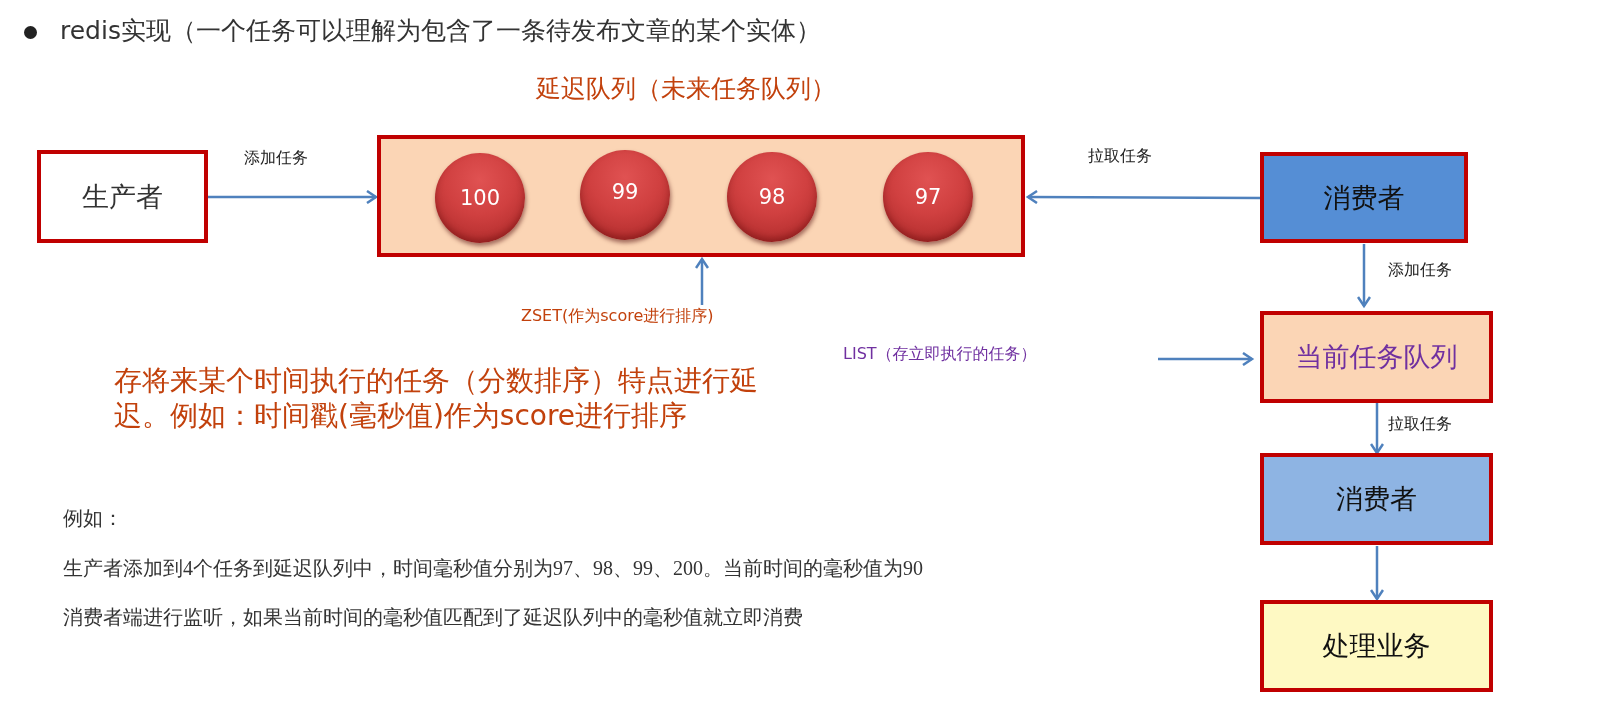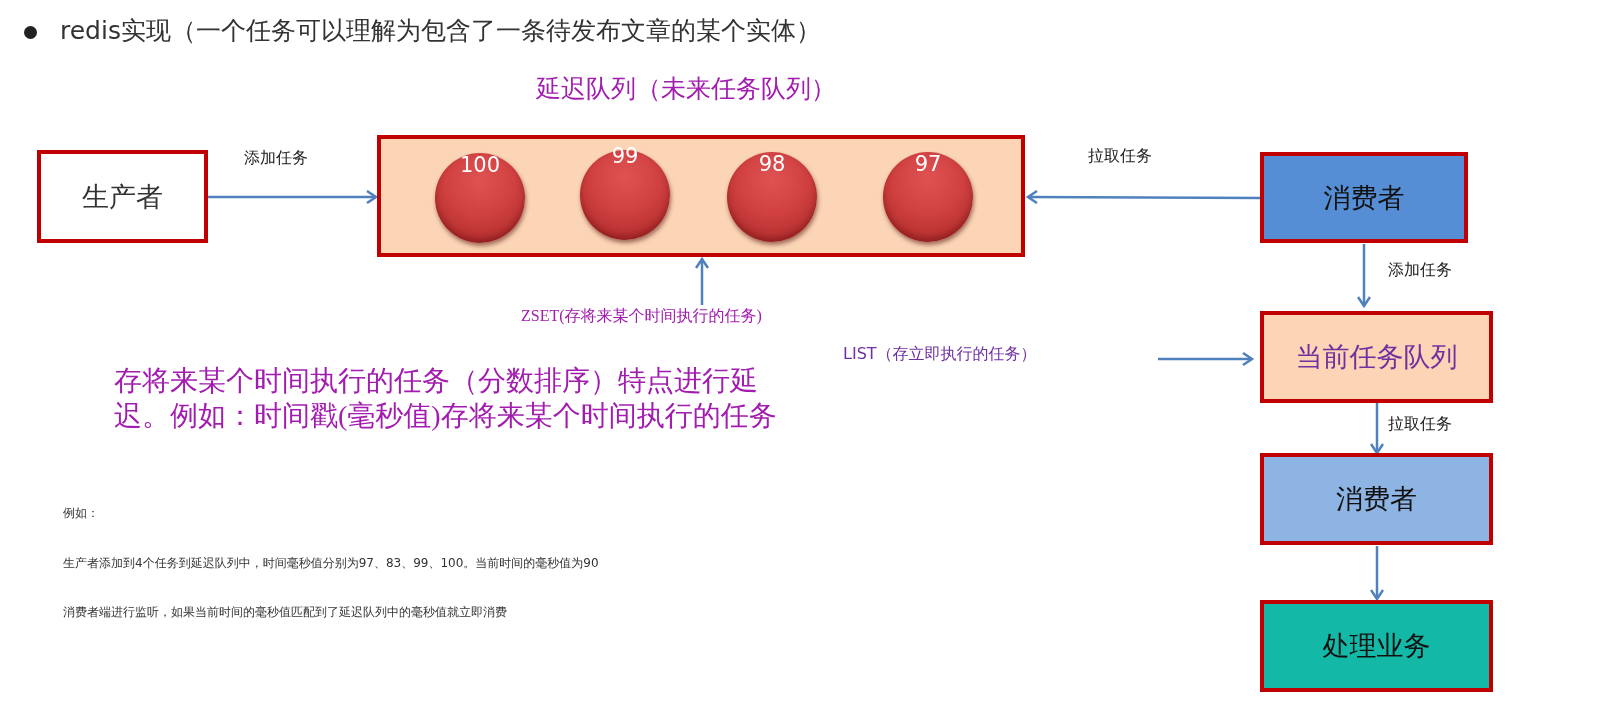--- a/index.html
+++ b/index.html
@@ -1,33 +1,33 @@
 <!DOCTYPE html>
 <html><head>
 <meta charset="utf-8">
 <style>
   html, body { margin:0; padding:0; background:#ffffff; }
   body { width:1614px; height:722px; position:relative; overflow:hidden;
          font-family:"DejaVu Sans", "Liberation Sans", sans-serif; }
   .abs { position:absolute; }
   .bullet { left:24px; top:26px; width:13px; height:13px; border-radius:50%; background:#222; }
   .heading { left:60px; top:14px; font-size:25px; color:#333; white-space:nowrap; }
-  .red { color:#a21caf;font-family:Liberation Serif, serif; }
+  .red { color:#c2410c; }
   .purple { color:#7030a0; }
   .dark { color:#222; }
   .box { position:absolute; border:4px solid #c00000; box-sizing:border-box;
          display:flex; align-items:center; justify-content:center; font-size:27px; color:#333; }
   .queue { background:#fbd5b5;text-align:right; }
   .ball { position:absolute; width:90px; height:90px; border-radius:50%;
           background:radial-gradient(circle at 50% 30%, #e05252 0%, #d04040 45%, #b52f2f 80%, #8e2020 100%);
           box-shadow: 1px 3px 4px rgba(90,20,20,0.55), inset 0 -4px 6px rgba(80,0,0,0.35);
-          display:flex; align-items:flex-start; justify-content:center; color:#fff; font-size:21px; }
+          display:flex; align-items:center; justify-content:center; color:#fff; font-size:21px; }
   .label { position:absolute; font-size:16px; white-space:nowrap; }
   svg.arrows { position:absolute; left:0; top:0; width:1614px; height:722px; pointer-events:none; }
-  .note { font-size:12px; color:#333; white-space:nowrap; }
+  .note { font-size:20px; color:#333; white-space:nowrap;font-family:Liberation Serif, serif; }
 </style>
 </head>
 <body>
 
 <div class="abs bullet"></div>
 <div class="abs heading">redis实现（一个任务可以理解为包含了一条待发布文章的某个实体）</div>
 
 <div class="label red" style="left:536px; top:72px; font-size:25px;">延迟队列（未来任务队列）</div>
 
 <svg class="arrows">
@@ -71,35 +71,35 @@
     <span>97</span>
   </div>
 
 <div class="label dark" style="left:1088px; top:146px;">拉取任务</div>
 
 <div class="box" style="left:1260px; top:152px; width:208px; height:91px; background:#558ed5; color:#111;">
   <span>消费者</span>
 </div>
 <div class="label dark" style="left:1388px; top:260px;">添加任务</div>
 
-<div class="label red" style="left:521px; top:306px;">ZSET(存将来某个时间执行的任务)</div>
+<div class="label red" style="left:521px; top:306px;">ZSET(作为score进行排序)</div>
 
 <div class="label red" style="left:114px; top:362px; font-size:28px;">存将来某个时间执行的任务（分数排序）特点进行延</div>
-<div class="label red" style="left:114px; top:397px; font-size:28px;">迟。例如：时间戳(毫秒值)存将来某个时间执行的任务</div>
+<div class="label red" style="left:114px; top:397px; font-size:28px;">迟。例如：时间戳(毫秒值)作为score进行排序</div>
 
 <div class="label purple" style="left:843px; top:344px;text-align:center;">LIST（存立即执行的任务）</div>
 
 <div class="box queue" style="left:1260px; top:311px; width:233px; height:92px; color:#7030a0;">
   <span>当前任务队列</span>
 </div>
 <div class="label dark" style="left:1388px; top:414px;">拉取任务</div>
 
 <div class="box" style="left:1260px; top:453px; width:233px; height:92px; background:#8eb4e3; color:#111;">
   <span>消费者</span>
 </div>
 
-<div class="box" style="left:1260px; top:600px; width:233px; height:92px; background:#14b8a6; color:#111;">
+<div class="box" style="left:1260px; top:600px; width:233px; height:92px; background:#fef9c3; color:#111;">
   <span>处理业务</span>
 </div>
 
 <div class="abs note" style="left:63px; top:505px;">例如：</div>
-<div class="abs note" style="left:63px; top:555px;">生产者添加到4个任务到延迟队列中，时间毫秒值分别为97、83、99、100。当前时间的毫秒值为90</div>
+<div class="abs note" style="left:63px; top:555px;">生产者添加到4个任务到延迟队列中，时间毫秒值分别为97、98、99、200。当前时间的毫秒值为90</div>
 <div class="abs note" style="left:63px; top:604px;">消费者端进行监听，如果当前时间的毫秒值匹配到了延迟队列中的毫秒值就立即消费</div>
 
 </body></html>

